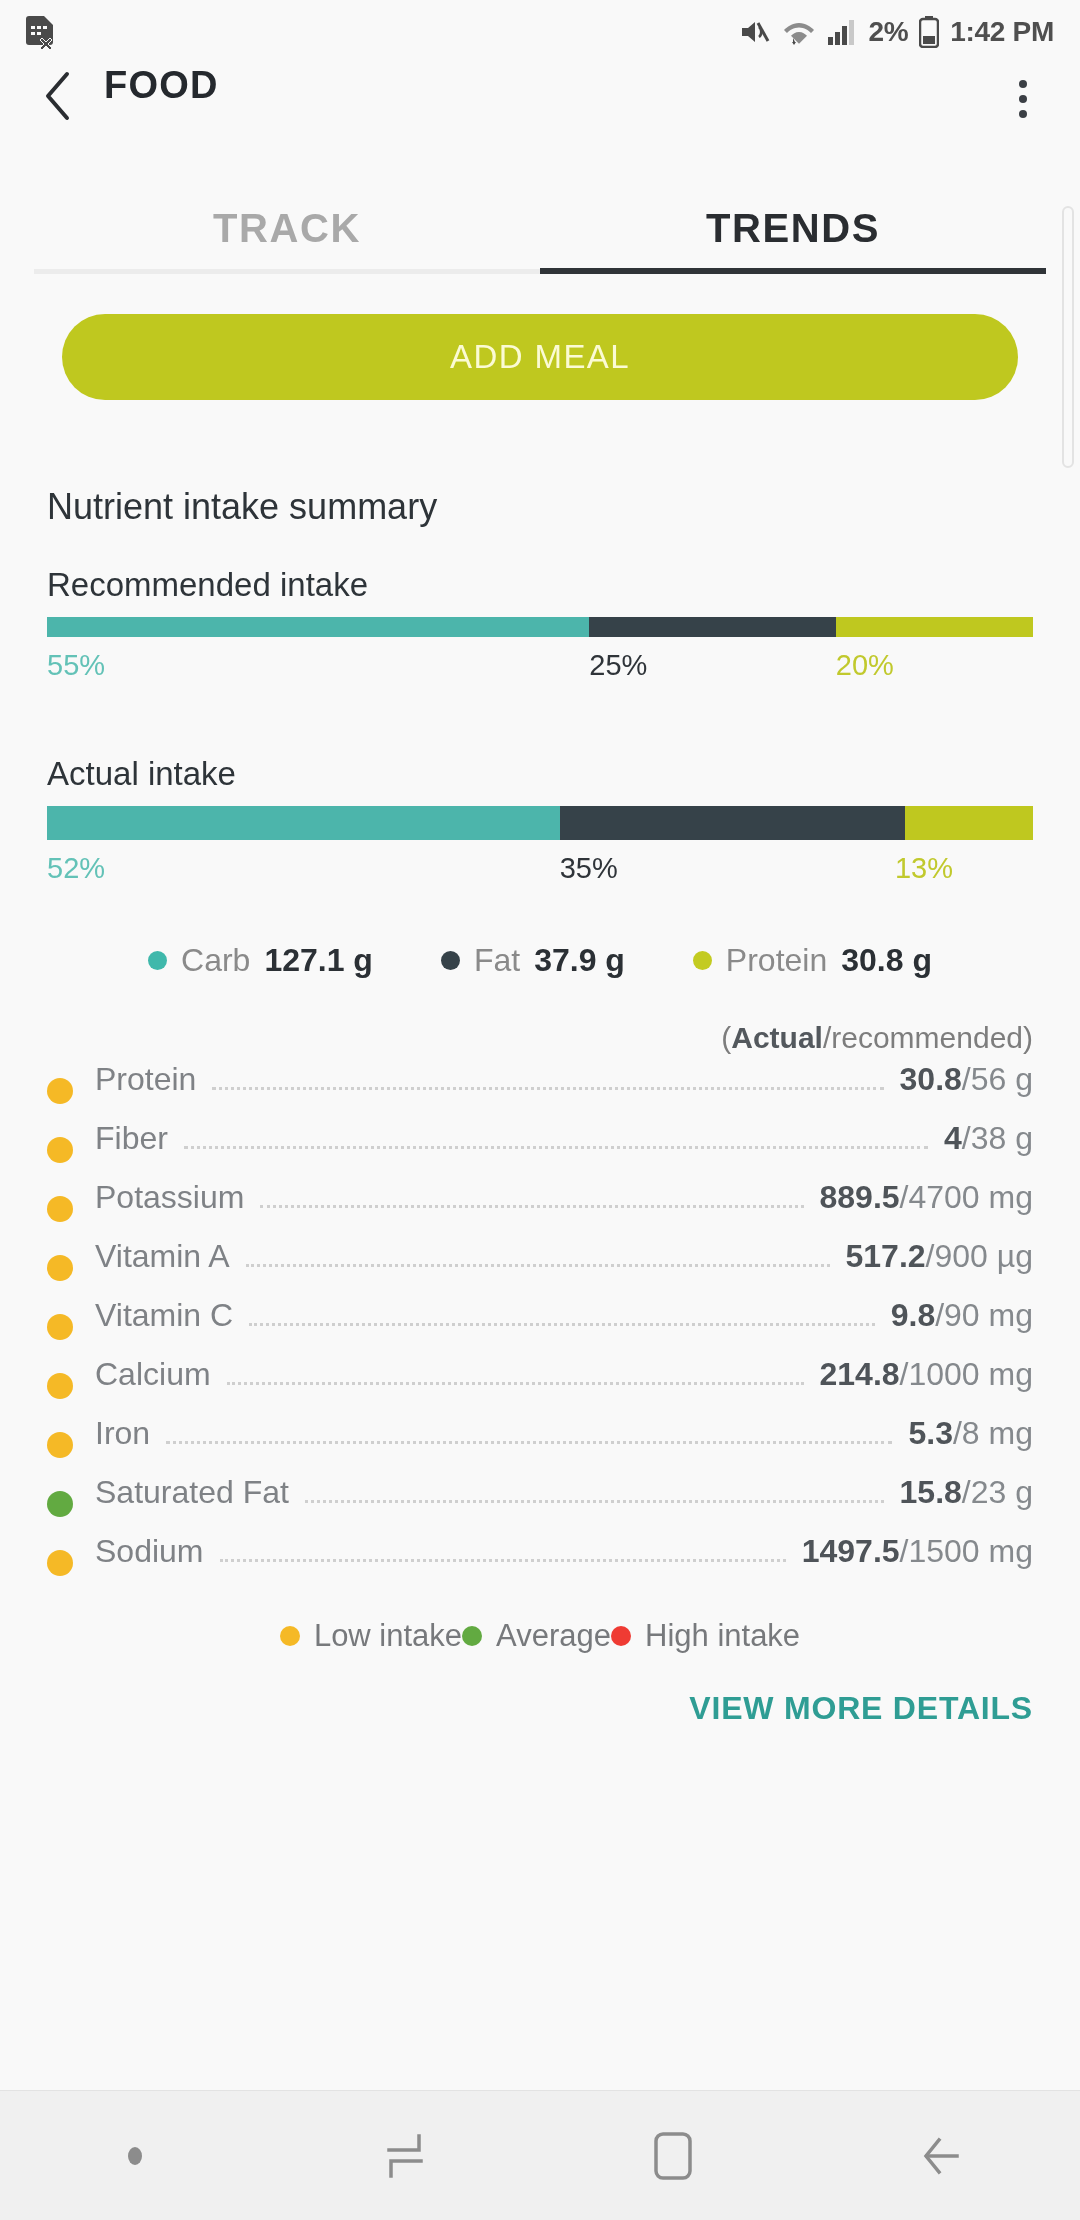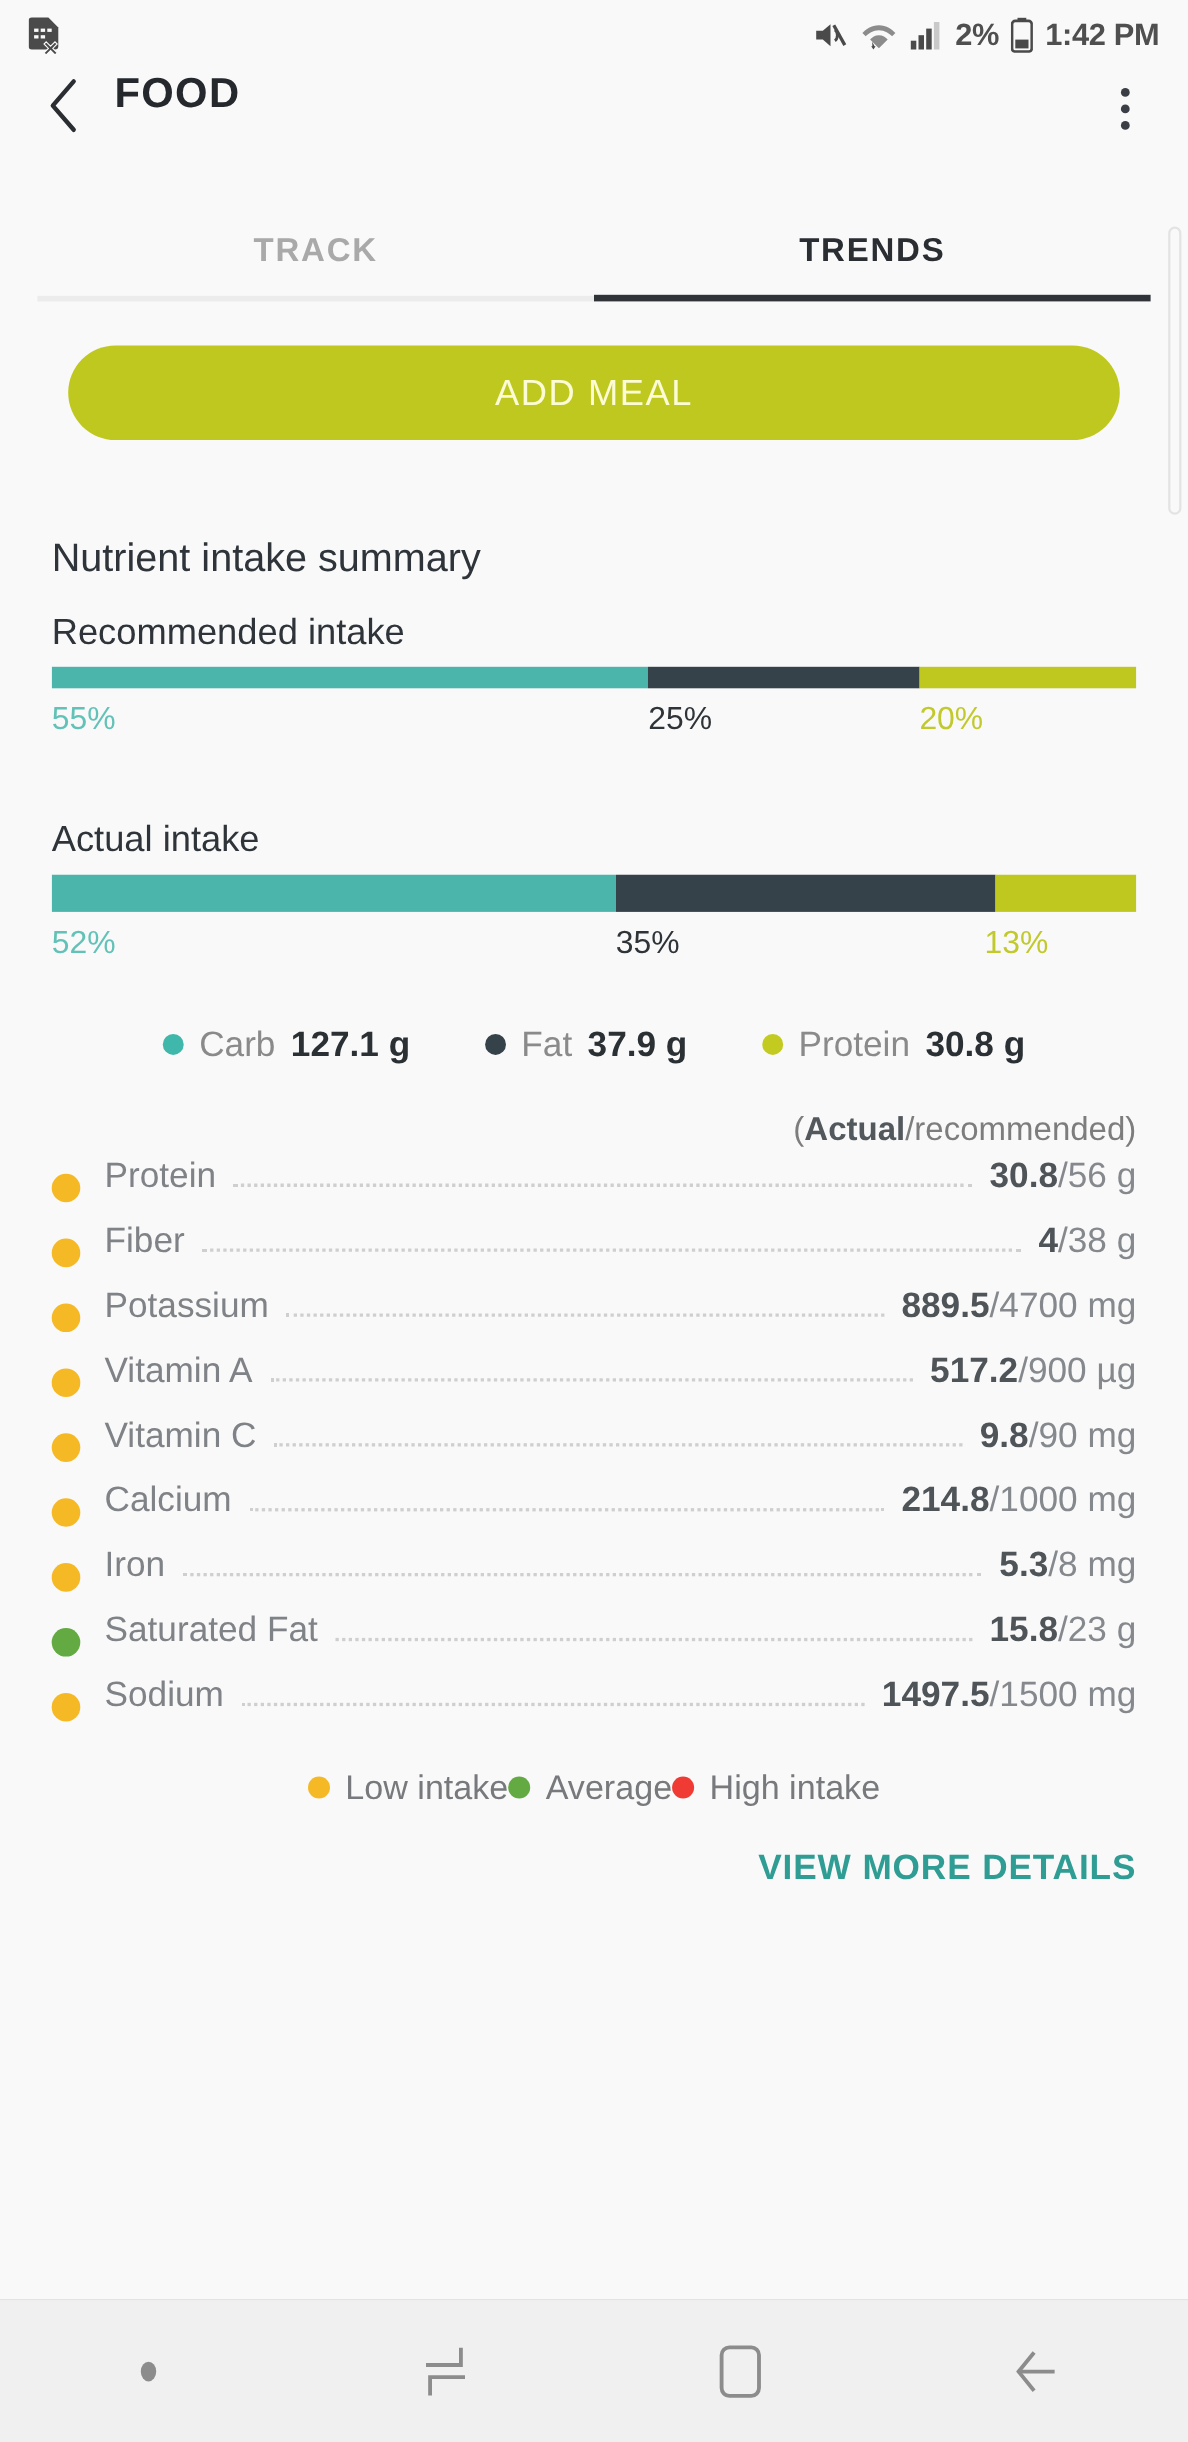--- a/index.html
+++ b/index.html
@@ -34,21 +34,21 @@
   .overflow-btn {
     margin-left: auto; width: 62px; height: 70px;
     display: flex; flex-direction: column; align-items: center; justify-content: center; gap: 7px;
   }
   .overflow-btn i { width: 8px; height: 8px; border-radius: 50%; background: #3b3f45; display: block; }
 
   
   .tabs { display: flex; height: 92px; margin: 0 34px; position: relative; }
   .tab {
     flex: 1; display: flex; align-items: center; justify-content: center;
-    font-size: 30px; font-weight: 700; letter-spacing: 1.6px;
+    font-size: 40px; font-weight: 700; letter-spacing: 1.6px;
   }
   .tab.inactive { color: #a9a9a9; }
   .tab.active { color: #2a2d31; }
   .tab-underline { position: absolute; left: 0; right: 0; bottom: 0; height: 5px; display: flex; }
   .tab-underline span { flex: 1; background: #ececec; }
   .tab-underline span.on { background: #303438; height: 6px; align-self: flex-end; }
 
   
   .addmeal-wrap { padding: 40px 62px 0 62px; }
   .addmeal {
@@ -59,21 +59,21 @@
     cursor: pointer;
   }
 
   
   .content { padding: 0 47px; }
   .section-title {
     font-size: 36px; color: #2e3439; font-weight: 400;
     margin-top: 86px;
   }
   .bar-label { font-size: 33px; color: #2e3439; margin-top: 0; }
-  .bar-block { margin-top: 27px; }
+  .bar-block { margin-top: 38px; }
   .bar-block.second { margin-top: 58px; }
   .stack-bar { display: flex; width: 100%; margin-top: 13px; overflow: hidden; }
   .stack-bar.thin { height: 20px; }
   .stack-bar.thick { height: 34px; }
   .seg-carb { background: #4cb5ab; }
   .seg-fat { background: #364249; }
   .seg-protein { background: #bfc81f; }
 
   .pct-row { position: relative; height: 48px; margin-top: 12px; }
   .pct { position: absolute; top: 0; font-size: 29px; }

